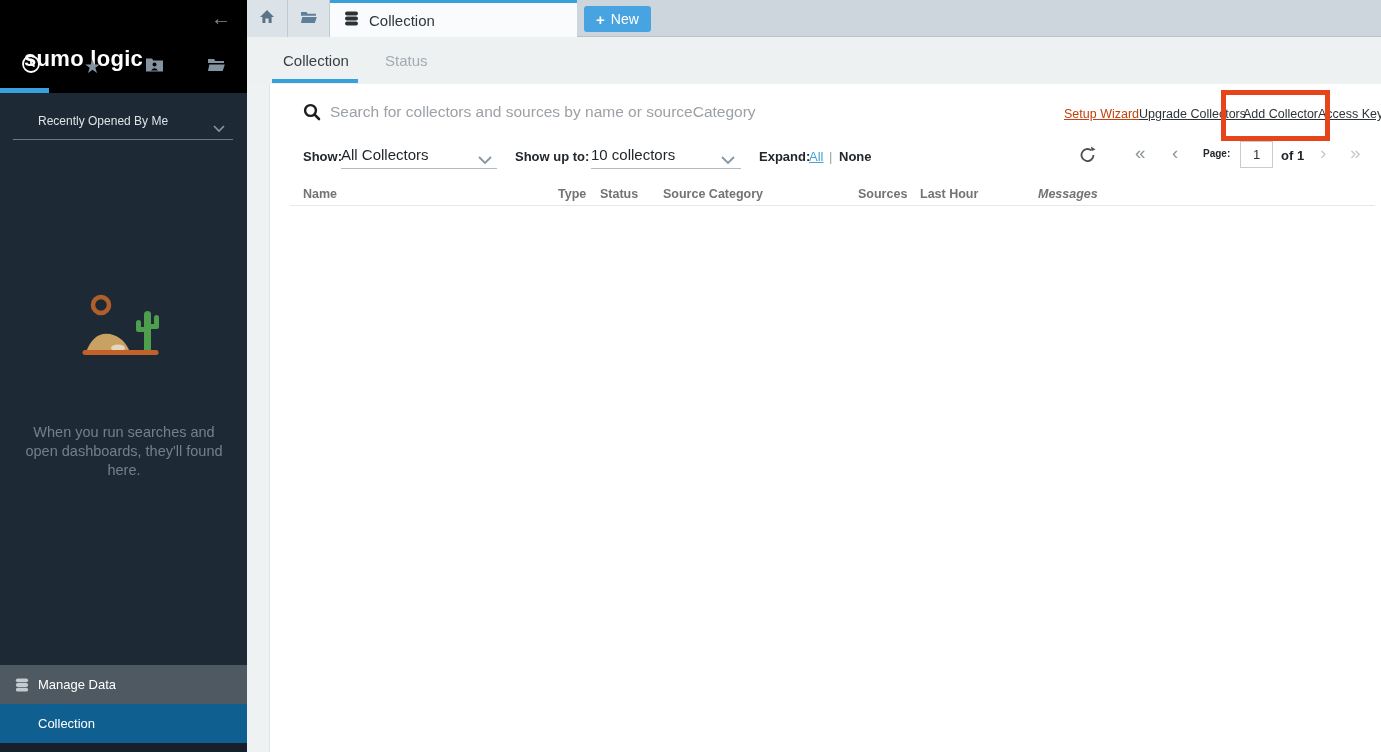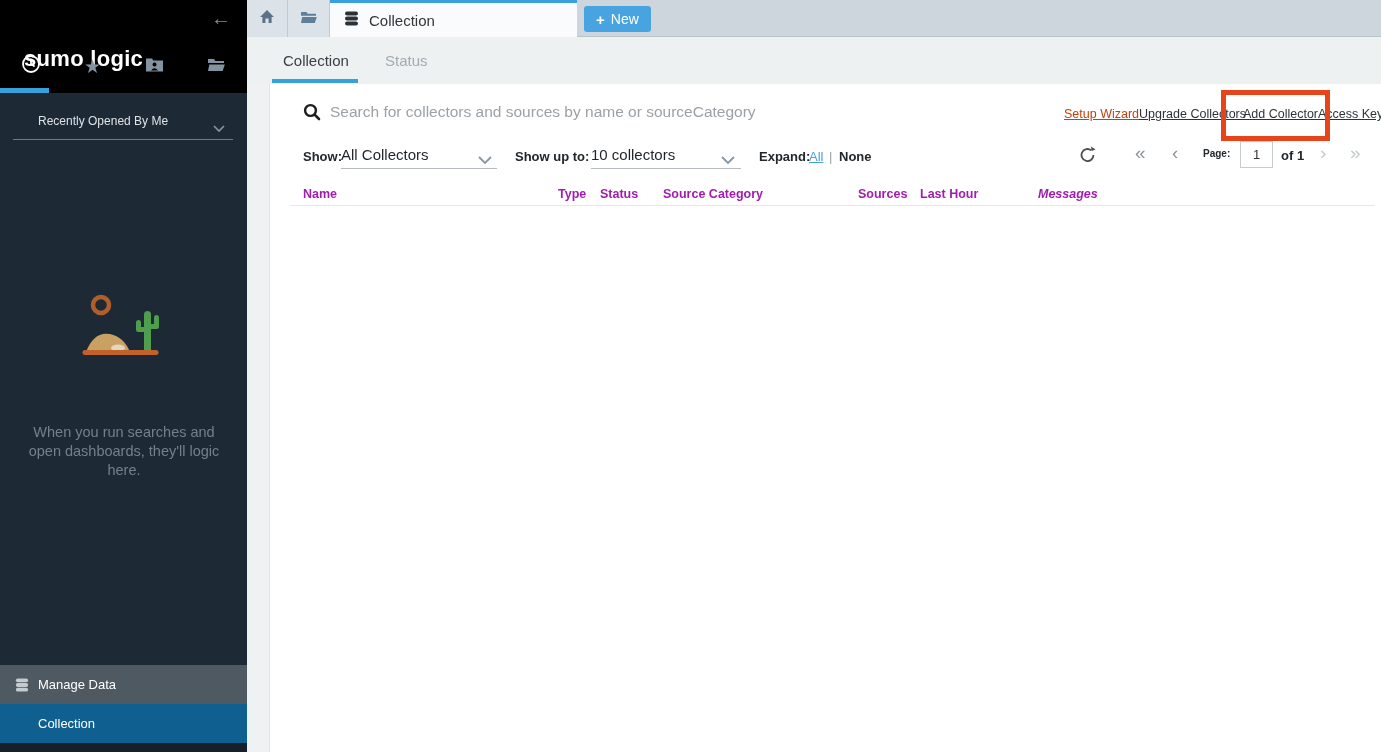--- a/index.html
+++ b/index.html
@@ -91,21 +91,21 @@
   .pg-first { left:1135px; color:#8d9499; }
   .pg-prev { left:1172px; color:#8d9499; }
   .pg-next { left:1320px; color:#c2c9ce; }
   .pg-last { left:1350px; color:#c2c9ce; }
   .pg-label { position:absolute; left:1203px; top:148px; font-size:10px; color:#22272b; font-weight:600; }
   .pg-input { position:absolute; left:1240px; top:141px; width:33px; height:27px;
               border:1px solid #c7ccd0; text-align:center; font-size:13px; color:#333;
               font-family:"Liberation Sans", sans-serif; background:#fff; }
   .pg-of { position:absolute; left:1281px; top:148px; font-size:13px; color:#22272b; font-weight:600; }
 
-  .th { position:absolute; top:187px; font-size:12.5px; font-weight:700; color:#a21caf; white-space:nowrap; }
+  .th { position:absolute; top:187px; font-size:12.5px; font-weight:700; color:#737373; white-space:nowrap; }
   .table-divider { position:absolute; left:290px; top:205px; width:1085px; height:1px; background:#e6e9eb; }
   .empty-row { position:absolute; left:303px; top:220px; font-size:13.5px; color:#41464b; }
 </style>
 </head>
 <body>
 
 <div class="root">
 
   <div class="topbar">
     <div class="icon-tab tab-home">
@@ -198,21 +198,21 @@
         <rect x="72" y="39" width="9" height="5" fill="#4f9e4d"></rect>
         <rect x="88" y="27" width="5" height="14" rx="2.5" fill="#4f9e4d"></rect>
         <rect x="83" y="36" width="8" height="5" fill="#4f9e4d"></rect>
         <rect x="78" y="23" width="7" height="42" rx="3.5" fill="#4f9e4d"></rect>
         <path d="M20 64 Q28 43 44 46 Q58 49 64 64 Z" fill="#c9a263"></path>
         <ellipse cx="52" cy="60" rx="7" ry="3.5" fill="#e3d6bd"></ellipse>
         <line x1="19" y1="64.5" x2="90" y2="64.5" stroke="#c2622a" stroke-width="5" stroke-linecap="round"></line>
       </svg>
     </div>
 
-    <div class="sb-empty-text">When you run searches and open dashboards, they'll logic here.</div>
+    <div class="sb-empty-text">When you run searches and open dashboards, they'll found here.</div>
 
     <div class="sb-menu-item sb-item-managedata">
       <span class="sb-menu-icon">
         <svg width="16" height="16" viewBox="0 0 17 17">
           <rect x="2" y="1.5" width="13" height="4" rx="2" fill="#c3cad0"></rect>
           <rect x="2" y="6.5" width="13" height="4" rx="2" fill="#c3cad0"></rect>
           <rect x="2" y="11.5" width="13" height="4" rx="2" fill="#c3cad0"></rect>
         </svg>
       </span>
       <span class="sb-menu-label">Manage Data</span>

